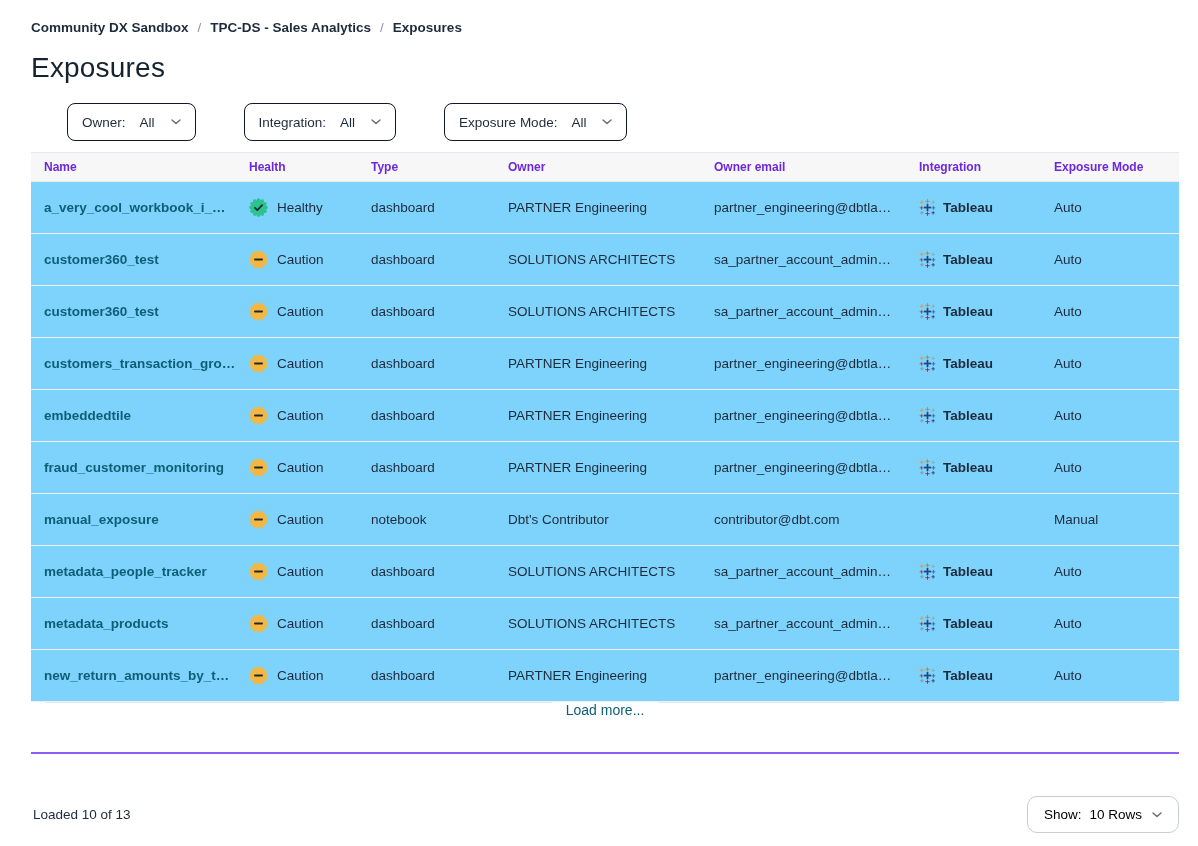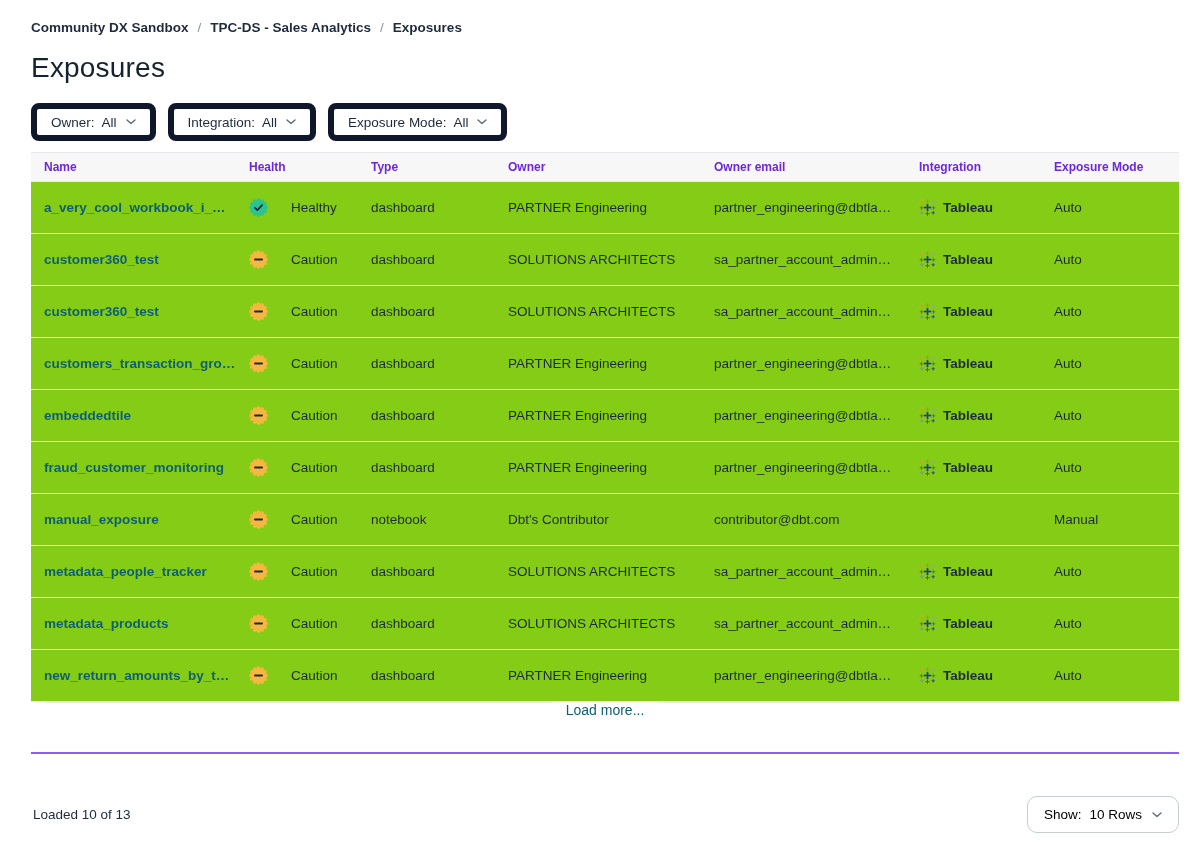--- a/index.html
+++ b/index.html
@@ -15,47 +15,47 @@
   .breadcrumb { display: flex; align-items: center; gap: 9px; font-size: 13.5px; font-weight: 700; }
   .crumb { color: #1e2b3c; text-decoration: none; cursor: pointer; }
   .crumb-sep { color: #8a95a1; font-weight: 400; }
 
   
   .page-title { margin-top: 17px; font-size: 28px; font-weight: 500; letter-spacing: .2px; color: #14232f; }
 
   
   .filters { display: flex; gap: 12px; margin-top: 19px; margin-bottom: 11px; }
   .filter-pill {
-    display: inline-flex; align-items: center; gap: 7px;
-    border: 6px solid #0f172a; border-radius: 8px; background: #fff;
-    padding: 9px 14px; font-size: 13.5px; cursor: pointer; height: 38px;
+    display: inline-flex; align-items: center; gap: 14px;
+    border: 1px solid #0f172a; border-radius: 8px; background: #fff;
+    padding: 9px 14px; font-size: 13.5px; cursor: pointer; height: 38px; margin-left: 36px;
   }
   .filter-pill .f-label { color: #1e2b3c; }
   .filter-pill .f-value { color: #1e2b3c; }
   .chev { display: inline-flex; margin-left: 2px; }
 
   
   .table { width: 1148px; }
   .thead, .trow {
     display: grid;
     grid-template-columns: 205px 122px 137px 206px 205px 135px 1fr;
     align-items: center;
   }
   .thead {
     height: 30px; background: #f7f7f8;
     border-top: 1px solid #e4e7eb; border-bottom: 1px solid #e9ebee;
     font-size: 12px; font-weight: 700; color: #6d28d9;
   }
   .thead > div, .trow > div { padding-left: 13px; overflow: hidden; white-space: nowrap; }
-  .trow { height: 52px; border-bottom: 1px solid #eef0f2; font-size: 13.5px; background: #84cc16; }
+  .trow { height: 52px; border-bottom: 1px solid #eef0f2; font-size: 13.5px; background: #7dd3fc; }
   .name-link {
     color: #0e5f76; font-weight: 700; text-decoration: underline;
     text-underline-offset: 3px; cursor: pointer;
   }
-  .health-cell { display: flex; align-items: center; gap: 23px; }
+  .health-cell { display: flex; align-items: center; gap: 9px; }
   .badge { width: 19px; height: 19px; display: inline-flex; flex: none; }
   .badge svg { width: 100%; height: 100%; }
   .badge .seal-fill { fill: #f5b73f; }
   .badge.healthy .seal-fill { fill: #2cc38e; }
   .badge.healthy .glyph-minus { display: none; }
   .badge.caution .glyph-check { display: none; }
   .integration-cell { display: flex; align-items: center; gap: 7px; font-weight: bold; }
   .integration-cell.empty { visibility: hidden; }
   .tableau-icon { width: 17px; height: 17px; flex: none; display: inline-flex; }
 

